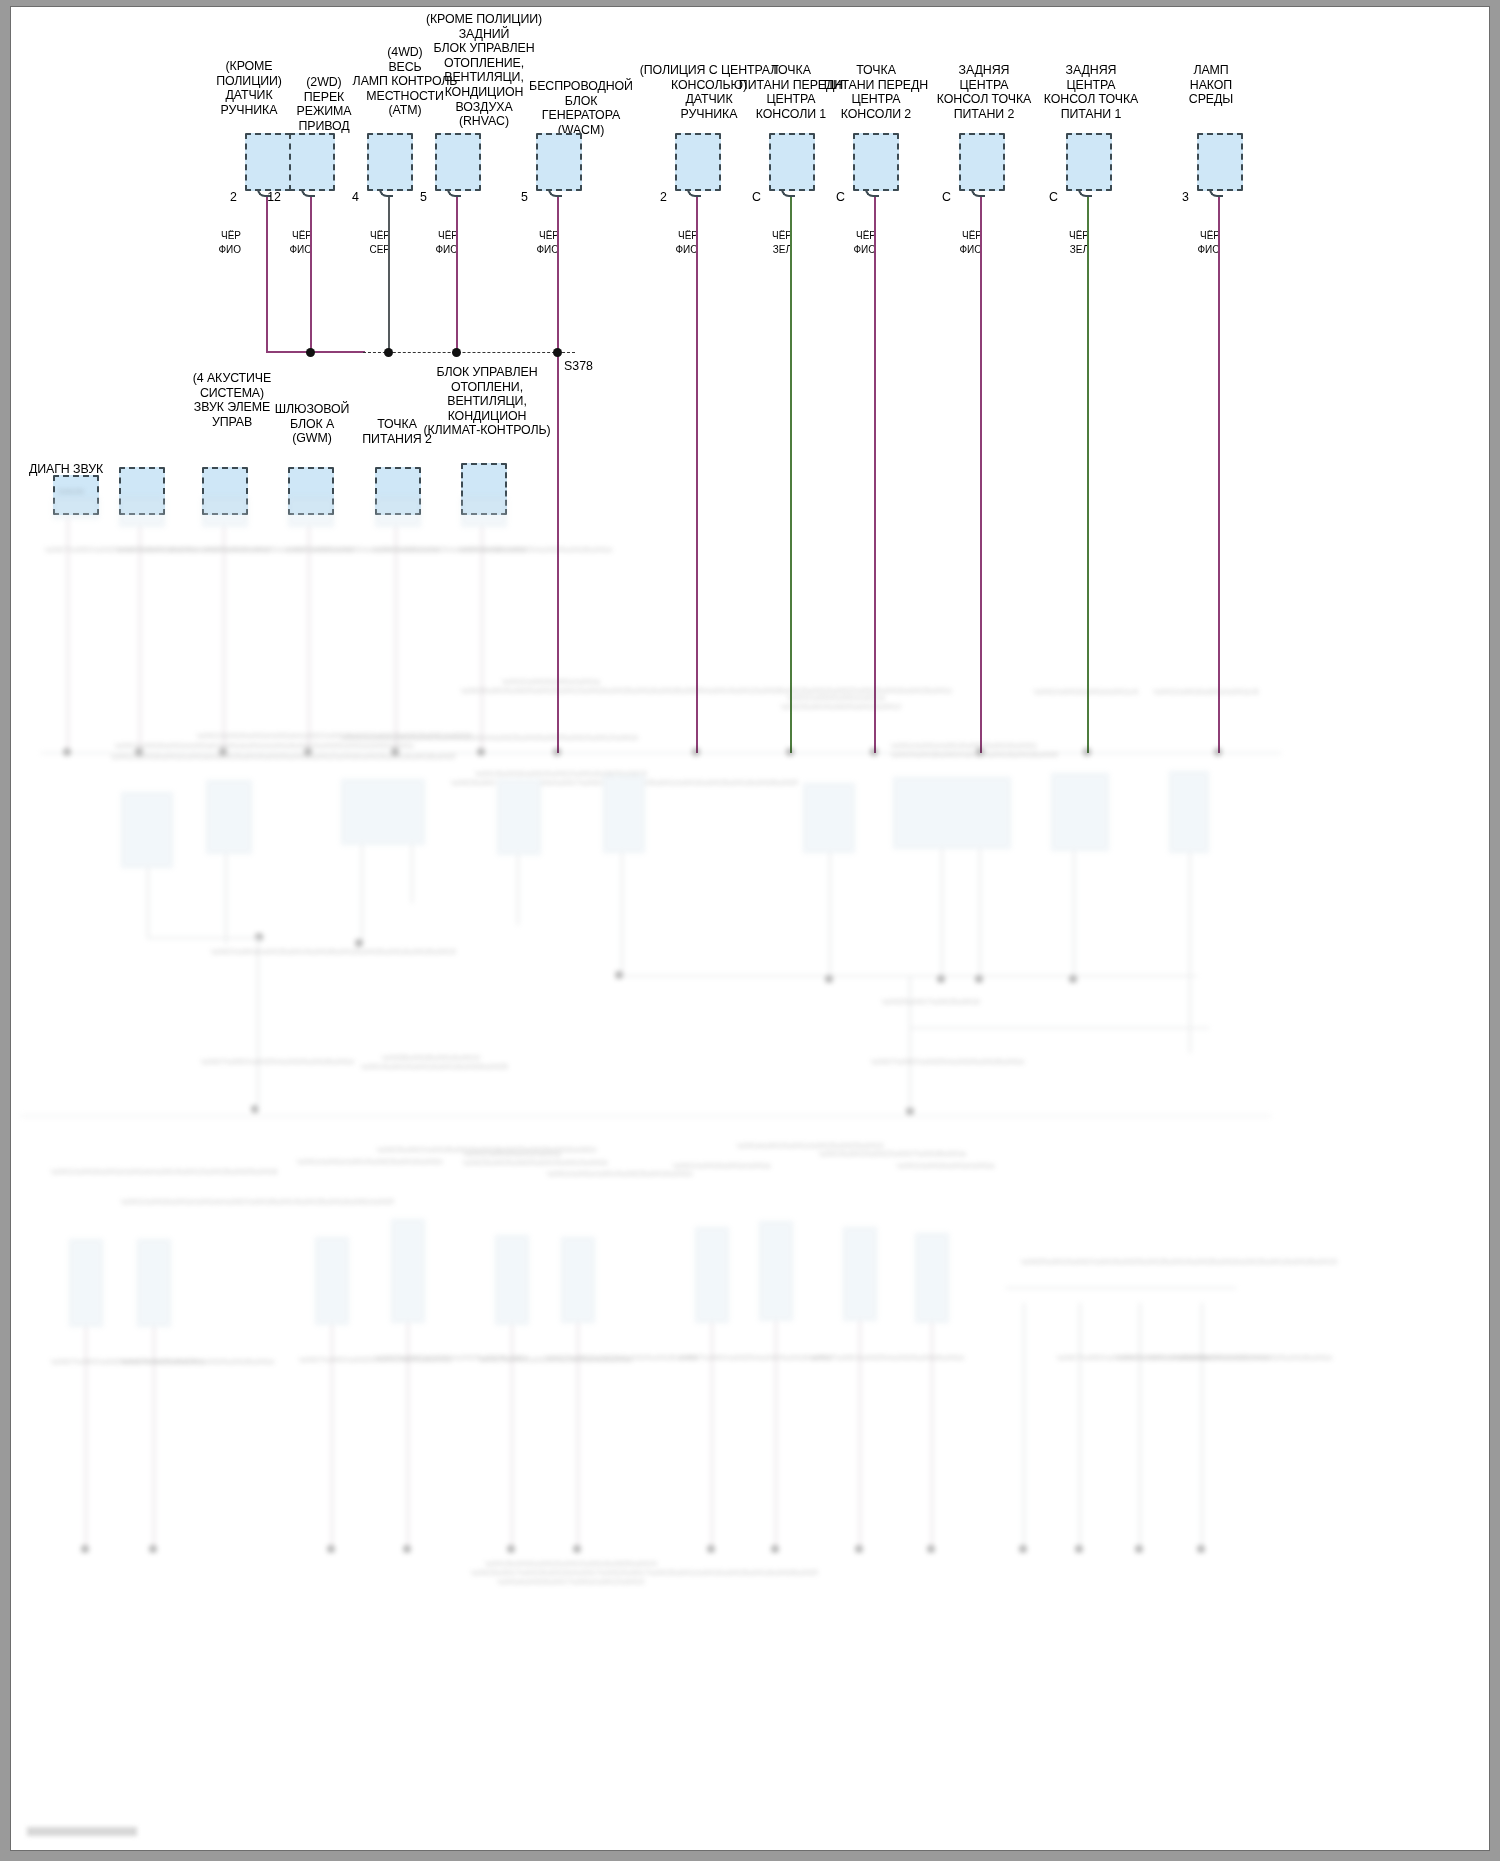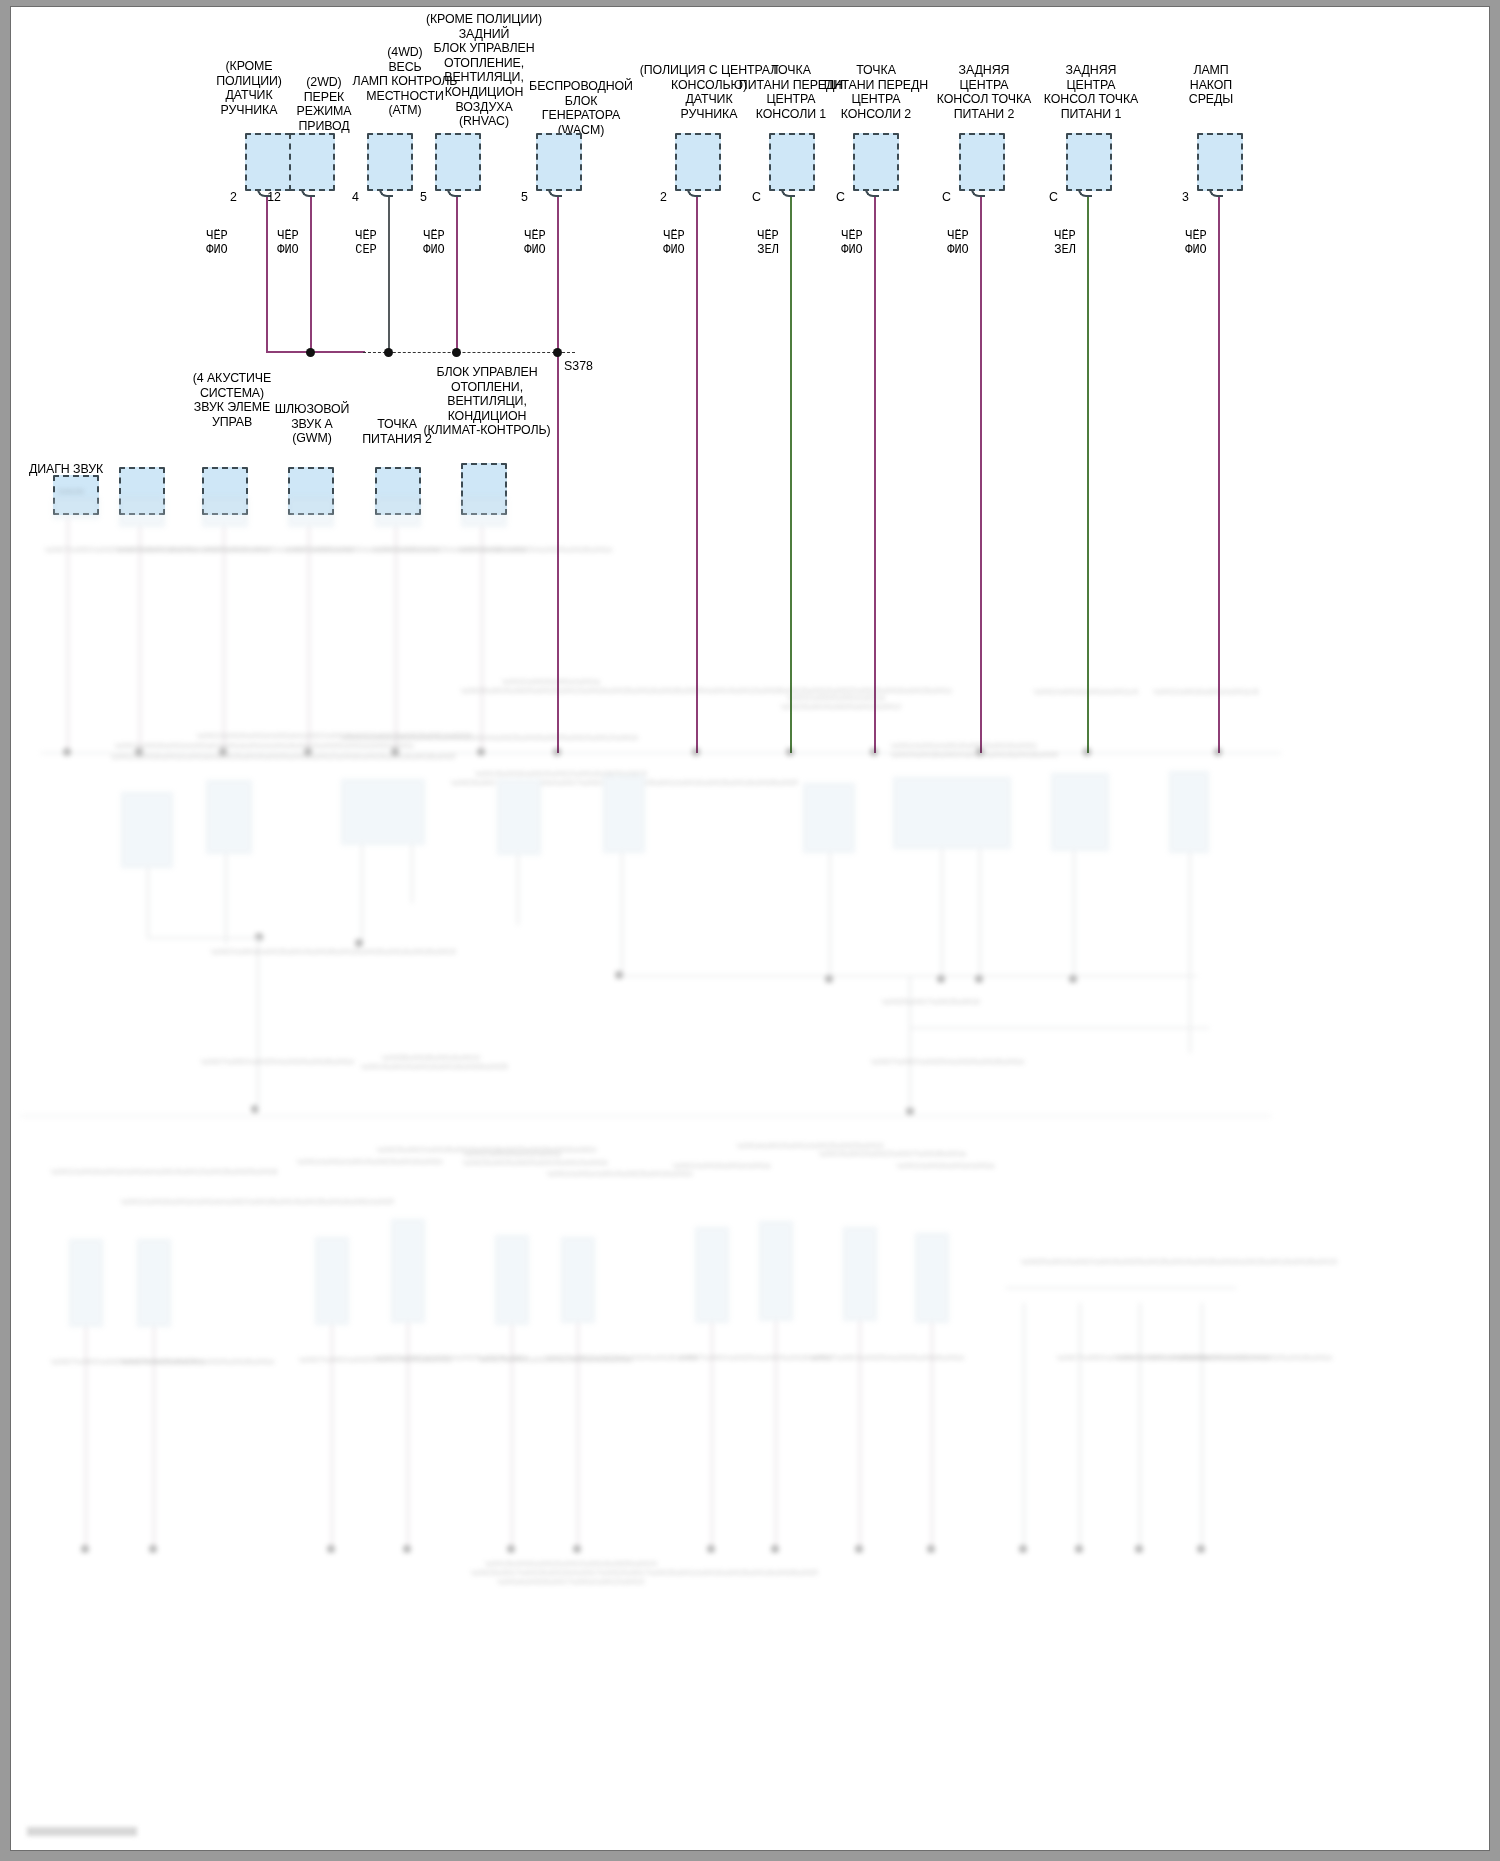--- a/index.html
+++ b/index.html
@@ -56,27 +56,26 @@
     border-bottom-left-radius: 9px;
   }
   .wire {
     position: absolute;
     width: 2.4px;
   }
   .wire.green   { background: #4d7d3e; }
   .wire.gray    { background: #555b5e; }
   .wcolor {
     position: absolute;
-    font-size: 12px;
+    font-size: 10px;
     line-height: 14.4px;
     color: #000;
-    text-align: center;
+    text-align: right;
     white-space: pre-line;
     width: 48px;
-    font-family: Liberation Mono, monospace;
   }
   
   .spliceline {
     position: absolute;
     height: 0;
     border-top: 1.6px dashed #333;
   }
   .dot {
     position: absolute;
     width: 9px; height: 9px;
@@ -284,21 +283,21 @@
 
     <div class="lbl left" style="left:18px; top:455px; width:100px; text-align:left;">ДИАГН ЗВУК</div>
 
 
     <div class="lbl" style="left:166px; top:364px; width:110px;">(4 АКУСТИЧЕ
 СИСТЕМА)
 ЗВУК ЭЛЕМЕ
 УПРАВ</div>
 
     <div class="lbl" style="left:252px; top:395px; width:98px;">ШЛЮЗОВОЙ
-ЗВУК A
+БЛОК A
 (GWM)</div>
 
     <div class="lbl" style="left:340px; top:410px; width:92px;">ТОЧКА
 ПИТАНИЯ 2</div>
 
     <div class="lbl" style="left:412px; top:358px; width:128px;">БЛОК УПРАВЛЕН
 ОТОПЛЕНИ,
 ВЕНТИЛЯЦИ,
 КОНДИЦИОН
 (КЛИМАТ-КОНТРОЛЬ)</div>

